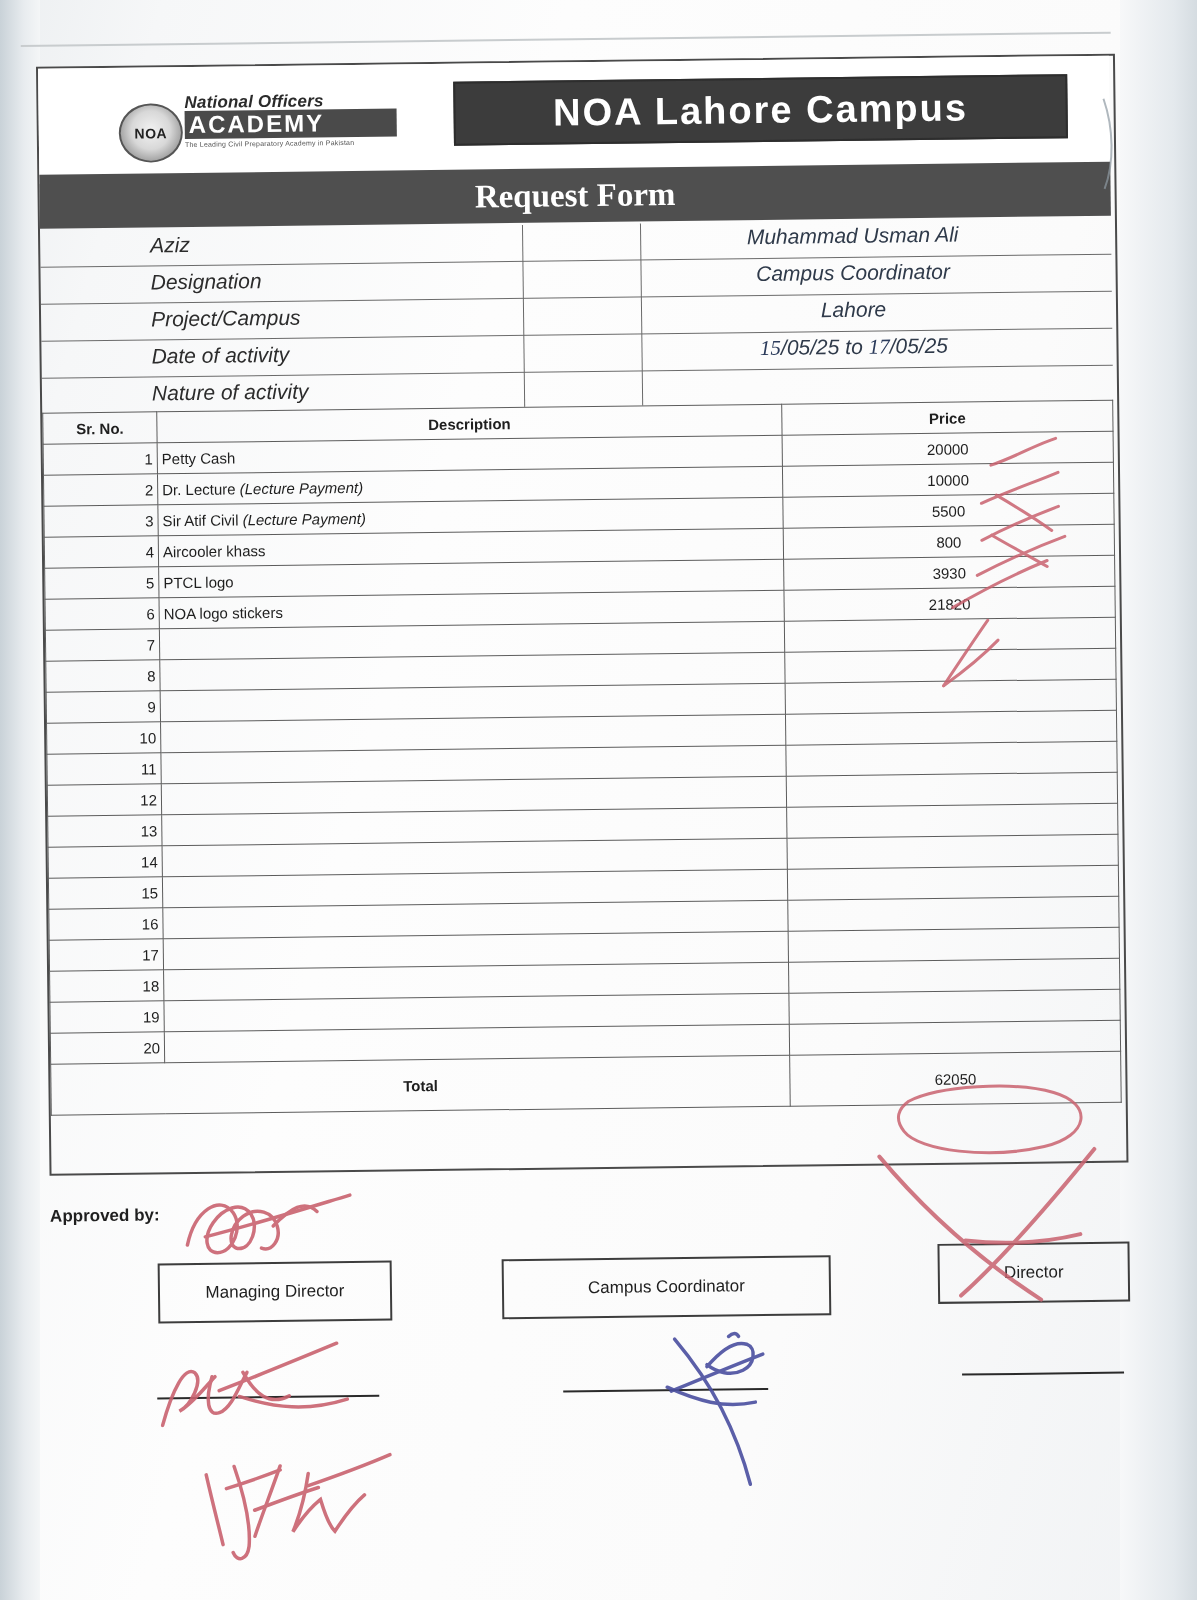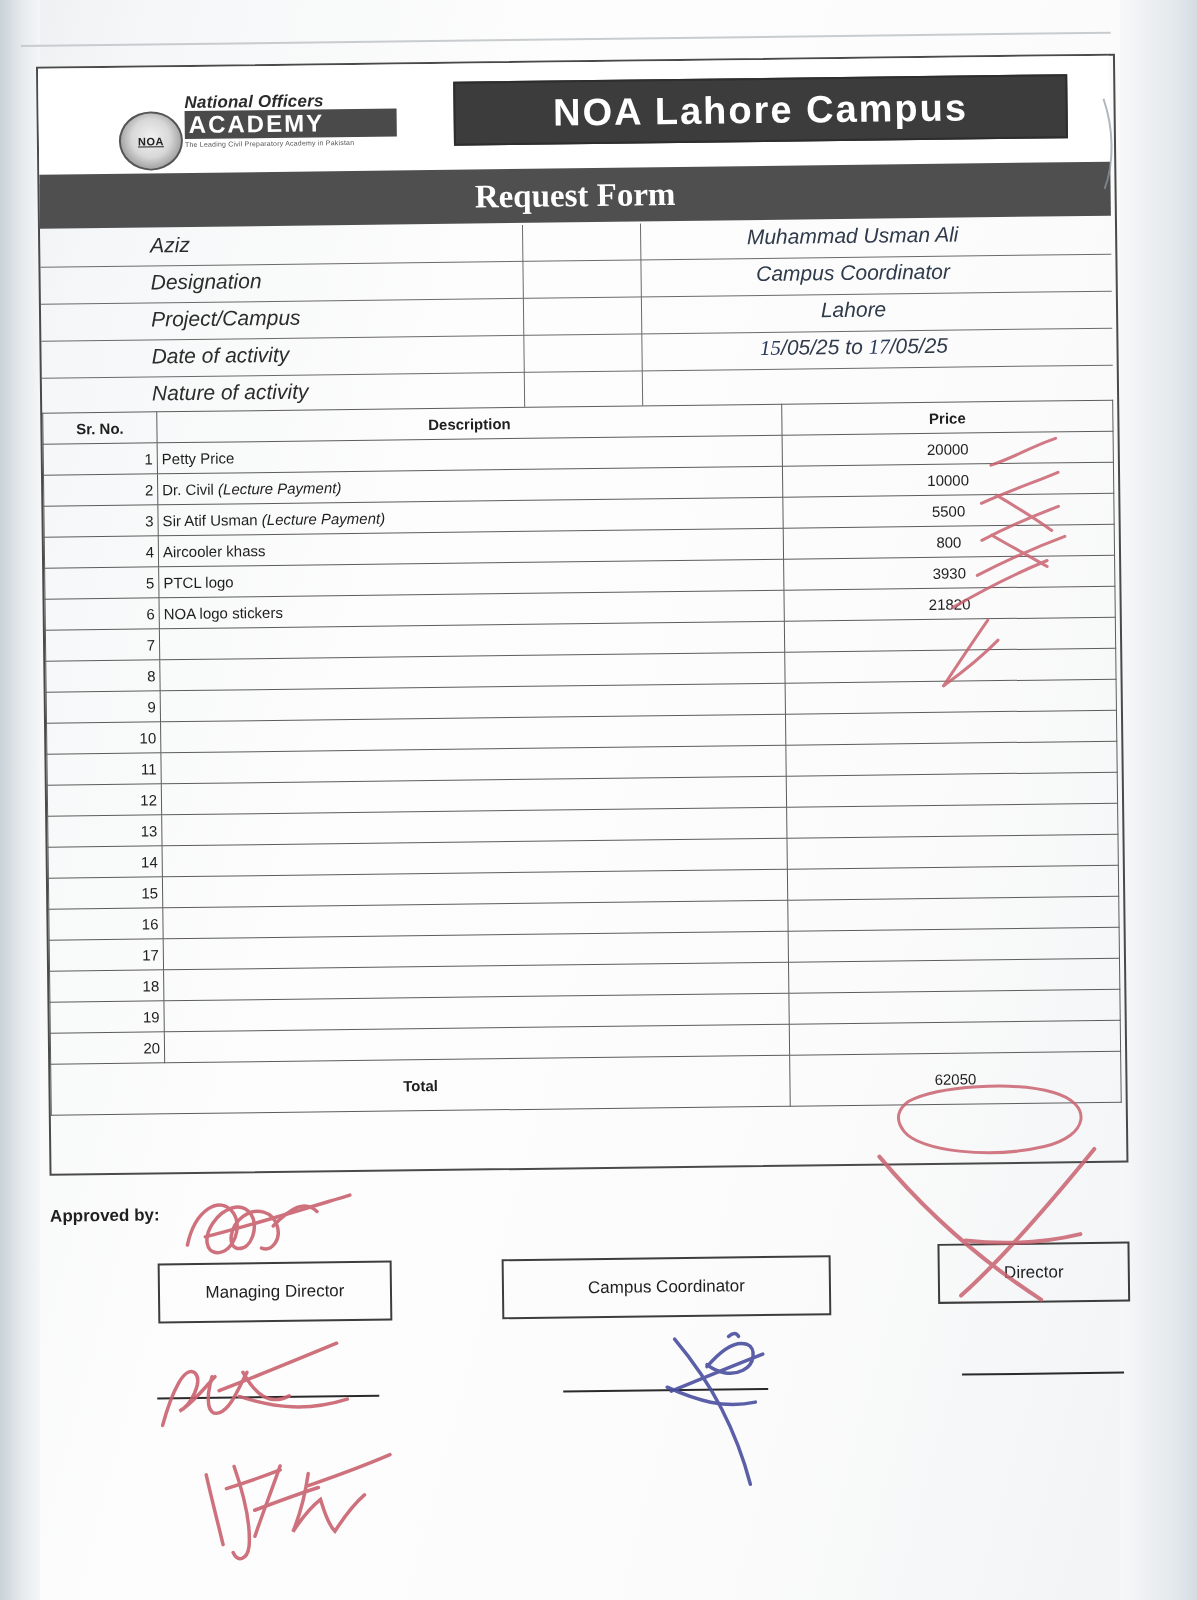--- a/index.html
+++ b/index.html
@@ -43,25 +43,25 @@
 
   
   .header-band{
     position:absolute;left:47px;top:62px;width:1071px;height:115px;
     background:#ffffff;
   }
   .logo-box{
     position:absolute;left:80px;top:20px;width:280px;height:70px;
   }
   .logo-emblem{
-    position:absolute;left:0;top:24px;width:60px;height:55px;border-radius:50%;
+    position:absolute;left:0;top:16px;width:60px;height:55px;border-radius:50%;
     background:radial-gradient(circle at 50% 45%, #f2f2f2 0%, #d8d8d8 45%, #6e6e6e 100%);
     border:2px solid #555;
     display:flex;align-items:center;justify-content:center;
-    font-size:11px;font-weight:bold;color:#222;letter-spacing:.5px;text-decoration:underline;
+    font-size:14px;font-weight:bold;color:#222;letter-spacing:.5px;
   }
   .logo-text-top{
     position:absolute;left:66px;top:6px;font-size:17px;font-weight:bold;color:#2b2b2b;
     letter-spacing:.2px;font-style:italic;
   }
   .logo-text-main{
     position:absolute;left:66px;top:24px;width:212px;height:28px;
     background:#4a4a4a;color:#fff;font-size:24px;font-weight:bold;letter-spacing:2px;
     display:flex;align-items:center;padding-left:4px;box-sizing:border-box;
   }
@@ -210,31 +210,31 @@
     <thead>
       <tr>
         <th class="th-sr">Sr. No.</th>
         <th class="th-desc">Description</th>
         <th class="th-price">Price</th>
       </tr>
     </thead>
     <tbody id="tbody">
         <tr>
           <td class="cell-sr">1</td>
-          <td class="cell-desc"><span>Petty Price</span><span class="ital"></span></td>
+          <td class="cell-desc"><span>Petty Cash</span><span class="ital"></span></td>
           <td class="cell-price">20000</td>
         </tr>
         <tr>
           <td class="cell-sr">2</td>
-          <td class="cell-desc"><span>Dr. Civil </span><span class="ital">(Lecture Payment)</span></td>
+          <td class="cell-desc"><span>Dr. Lecture </span><span class="ital">(Lecture Payment)</span></td>
           <td class="cell-price">10000</td>
         </tr>
         <tr>
           <td class="cell-sr">3</td>
-          <td class="cell-desc"><span>Sir Atif Usman </span><span class="ital">(Lecture Payment)</span></td>
+          <td class="cell-desc"><span>Sir Atif Civil </span><span class="ital">(Lecture Payment)</span></td>
           <td class="cell-price">5500</td>
         </tr>
         <tr>
           <td class="cell-sr">4</td>
           <td class="cell-desc"><span>Aircooler khass</span><span class="ital"></span></td>
           <td class="cell-price">800</td>
         </tr>
         <tr>
           <td class="cell-sr">5</td>
           <td class="cell-desc"><span>PTCL logo</span><span class="ital"></span></td>

